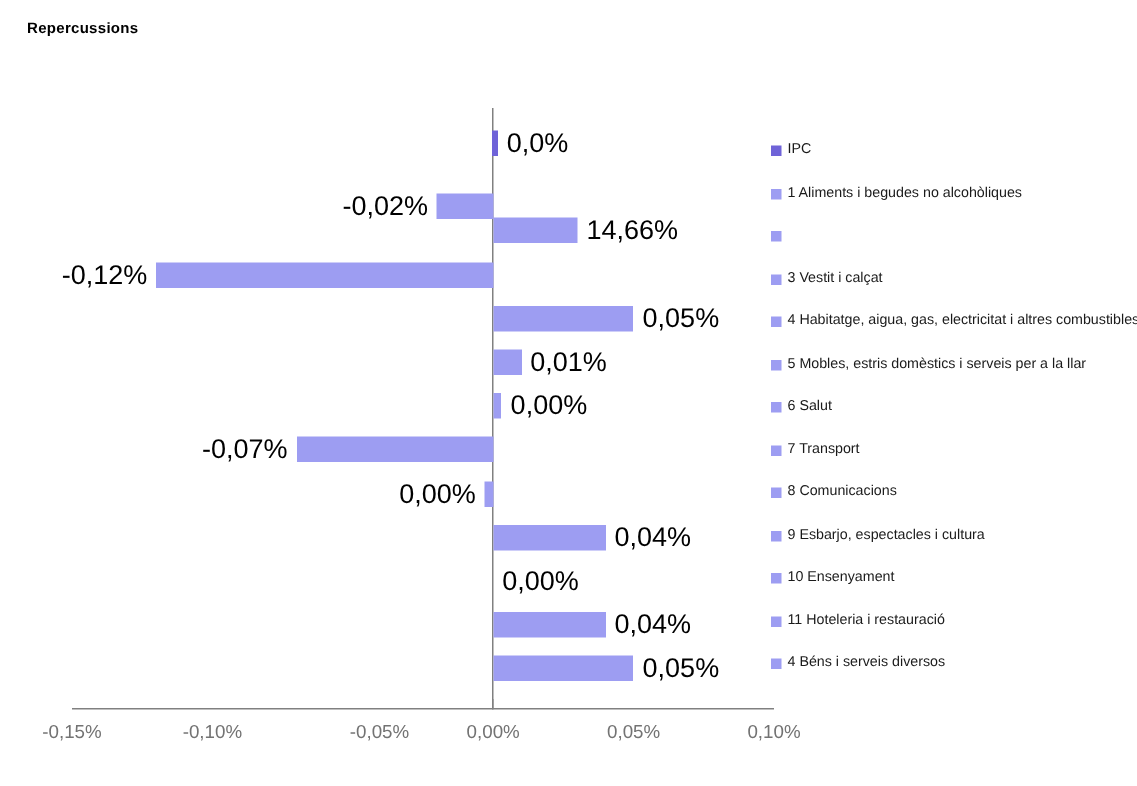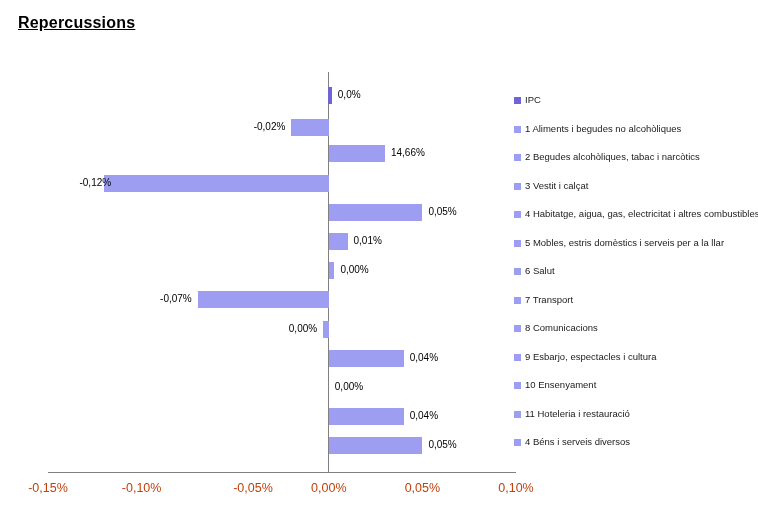--- a/index.html
+++ b/index.html
@@ -13,25 +13,24 @@
     font-family: "Liberation Sans", sans-serif;
     color: #000000;
     overflow: hidden;
     position: relative;
   }
 
   #chart-title {
     position: absolute;
     left: 18px;
     top: 14px;
-    font-size: 16px;
+    font-size: 10px;
     font-weight: bold;
     letter-spacing: 0.2px;
     color: #000000;
-    text-decoration: underline;
   }
 
   
   #plot-area {
     position: absolute;
     left: 0px;
     top: 72px;
     width: 520px;
     height: 400px;
   }
@@ -76,39 +75,39 @@
     top: 6px;
     height: 17px;
     background: #9d9df2;
   }
   .bar.accent {
     background: #6f63d8;
   }
   .value-label {
     position: absolute;
     top: 4px;
-    font-size: 10px;
+    font-size: 18px;
     color: #000000;
     white-space: nowrap;
     line-height: 20px;
   }
 
   
   #x-tick-labels {
     position: absolute;
     left: 0;
     top: 481px;
     width: 560px;
     height: 20px;
   }
   .x-tick-label {
     position: absolute;
     top: 0;
     font-size: 12.5px;
-    color: #c2410c;
+    color: #737373;
     transform: translateX(-50%);
     white-space: nowrap;
   }
 
   
   #legend {
     position: absolute;
     left: 514px;
     top: 94px;
     width: 244px;
@@ -141,31 +140,31 @@
 
 <div id="chart-title">Repercussions</div>
 
 <div id="plot-area">
   <div id="zero-axis-line"></div>
   <div id="bars-container">
       <div class="bar-row" style="top: 9px;">
         <div class="bar accent" style="left: 327.8px; width: 4px;"></div>
         <div class="value-label" style="left: 337.8px;">0,0%</div>
       </div>
-      <div class="bar-row" style="top: 41px;">
+      <div class="bar-row" style="top: 51px;">
         <div class="bar" style="left: 291.36px; width: 37.44px;"></div>
         <div class="value-label" style="left: 0px; width: 285.36px; text-align: right;">-0,02%</div>
       </div>
       <div class="bar-row" style="top: 67.4px;">
         <div class="bar" style="left: 328.8px; width: 56.16px;"></div>
         <div class="value-label" style="left: 390.96px;">14,66%</div>
       </div>
       <div class="bar-row" style="top: 96.6px;">
         <div class="bar" style="left: 104.16px; width: 224.64px;"></div>
-        <div class="value-label" style="left: 0px; width: 98.16px; text-align: right; margin-left: 13px;">-0,12%</div>
+        <div class="value-label" style="left: 0px; width: 98.16px; text-align: right;">-0,12%</div>
       </div>
       <div class="bar-row" style="top: 125.8px;">
         <div class="bar" style="left: 328.8px; width: 93.6px;"></div>
         <div class="value-label" style="left: 428.4px;">0,05%</div>
       </div>
       <div class="bar-row" style="top: 155px;">
         <div class="bar" style="left: 328.8px; width: 18.72px;"></div>
         <div class="value-label" style="left: 353.52px;">0,01%</div>
       </div>
       <div class="bar-row" style="top: 184.2px;">
@@ -213,21 +212,20 @@
     <div class="legend-item">
       <span class="legend-swatch accent"></span>
       <span class="legend-label">IPC</span>
     </div>
     <div class="legend-item">
       <span class="legend-swatch"></span>
       <span class="legend-label">1 Aliments i begudes no alcohòliques</span>
     </div>
     <div class="legend-item">
       <span class="legend-swatch"></span>
-      <span class="legend-label">2 Begudes alcohòliques, tabac i narcòtics</span>
     </div>
     <div class="legend-item">
       <span class="legend-swatch"></span>
       <span class="legend-label">3 Vestit i calçat</span>
     </div>
     <div class="legend-item">
       <span class="legend-swatch"></span>
       <span class="legend-label">4 Habitatge, aigua, gas, electricitat i altres combustibles</span>
     </div>
     <div class="legend-item">

